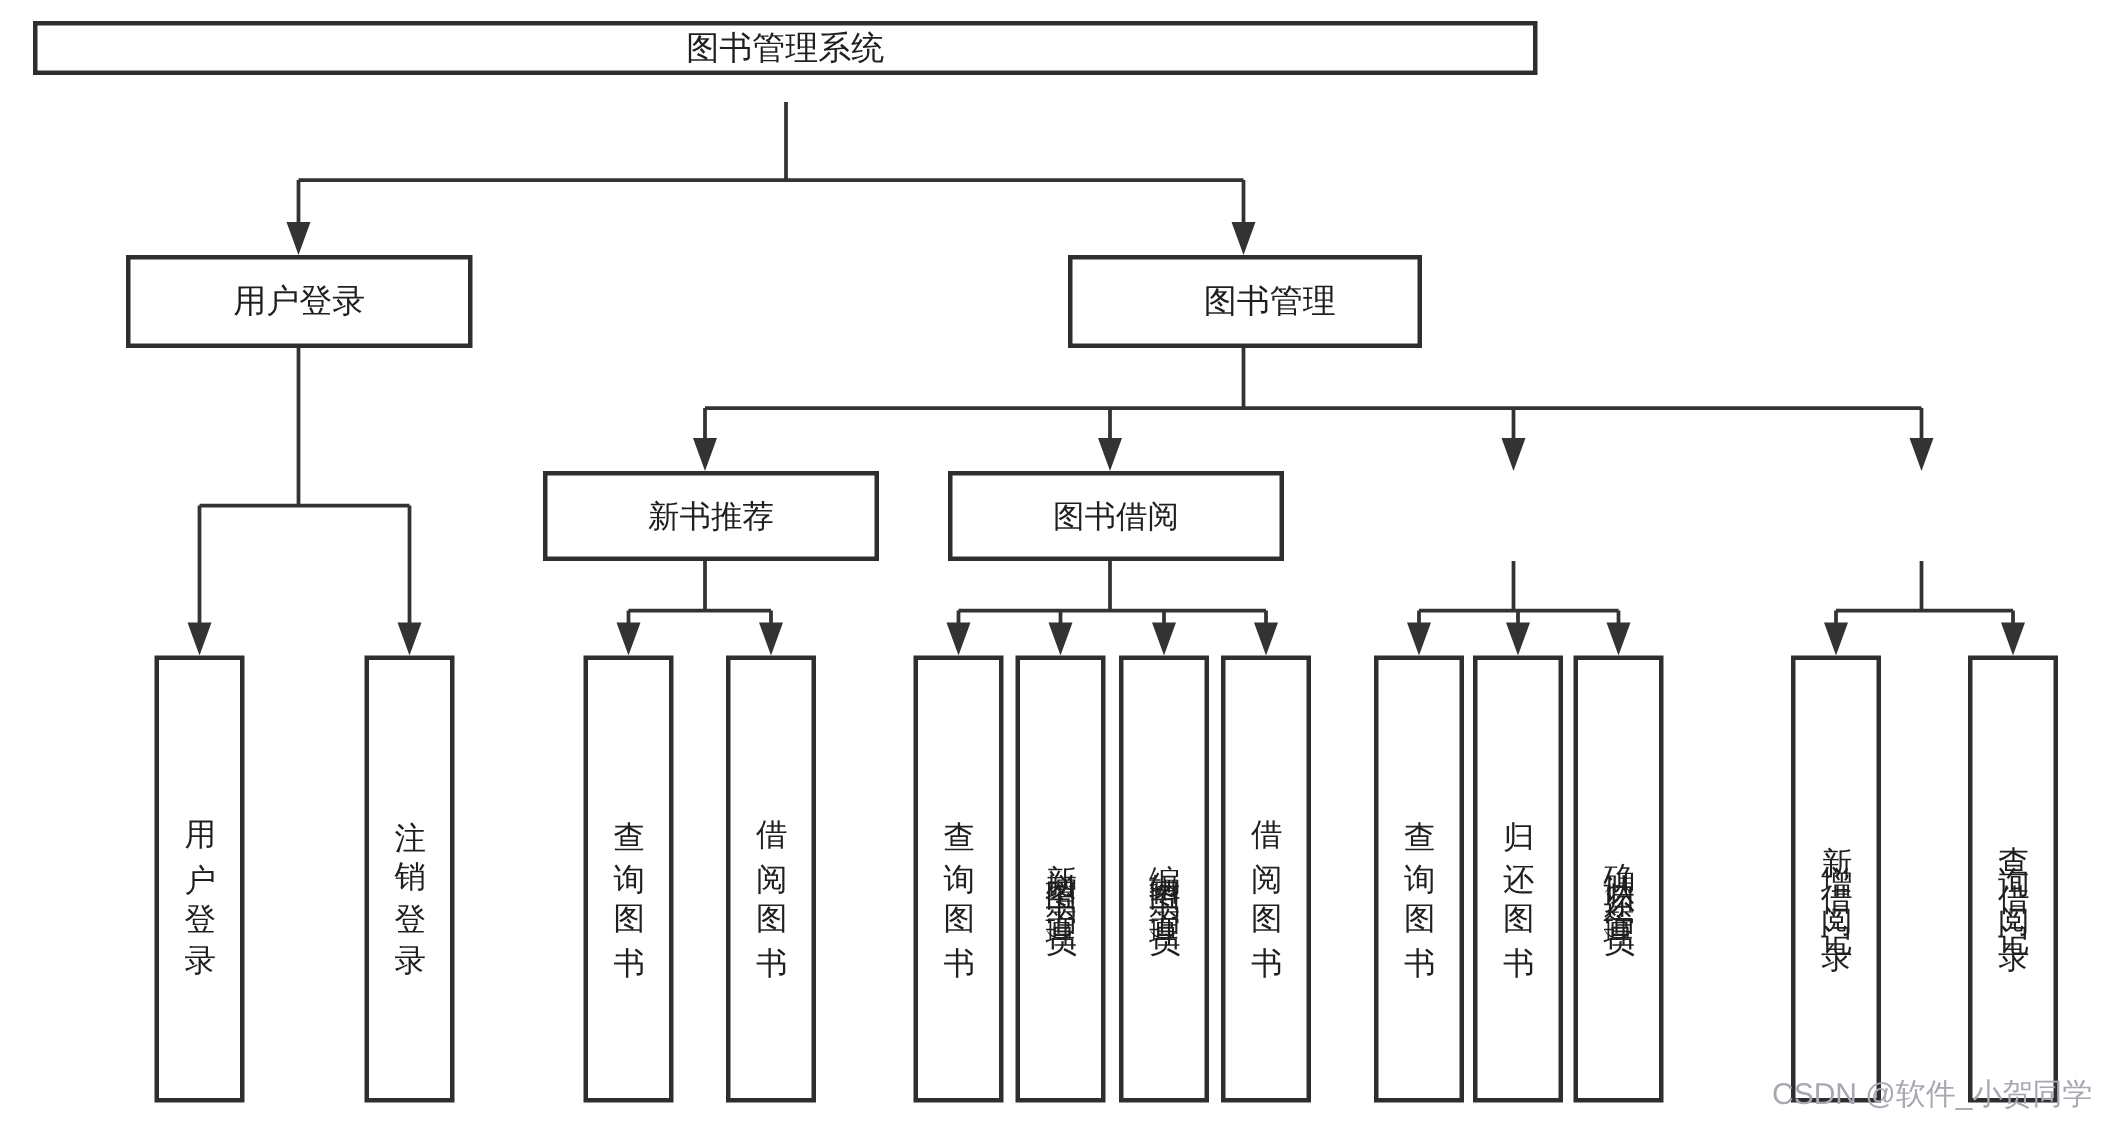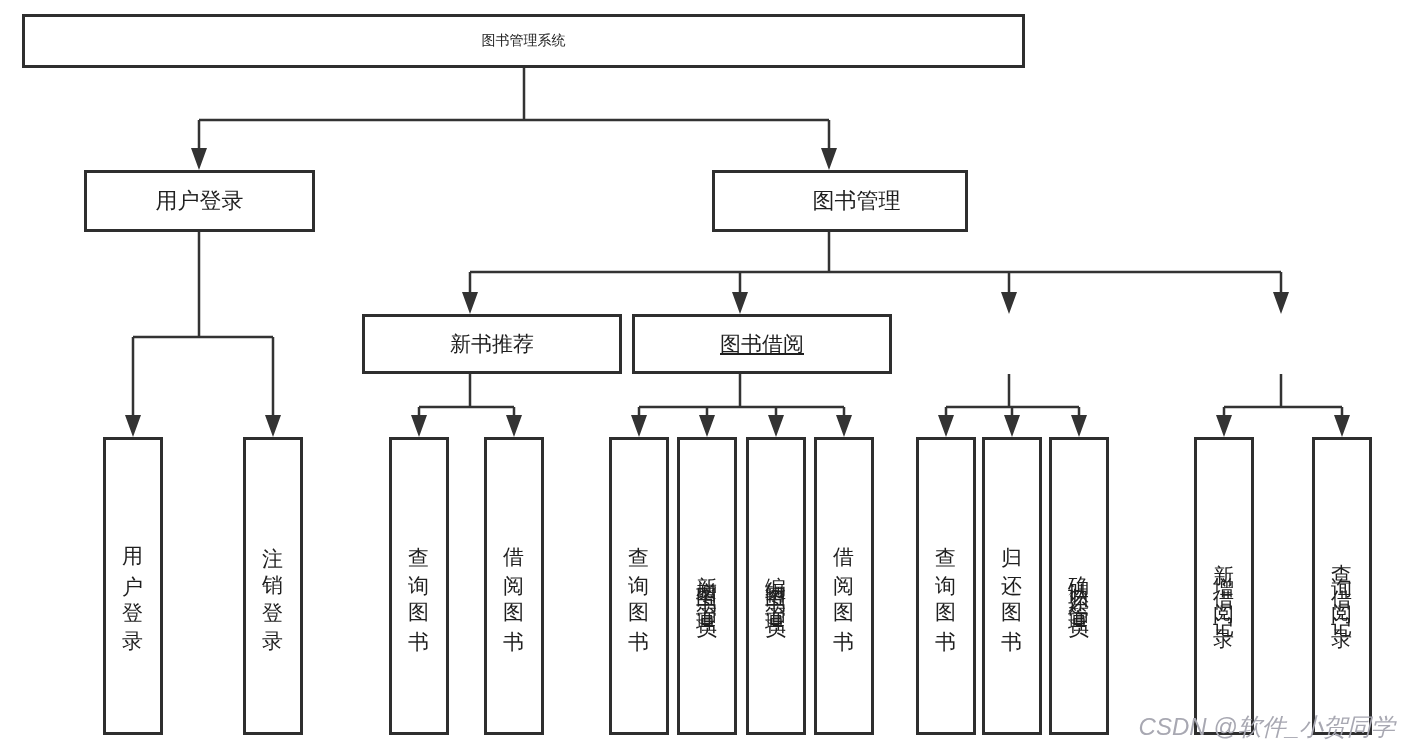--- a/index.html
+++ b/index.html
@@ -26,27 +26,27 @@
     position: absolute;
     box-sizing: border-box;
     background: #ffffff;
     border: 3px solid #2e2e2e;
     color: #1f1f1f;
     display: flex;
     align-items: center;
     justify-content: center;
     text-align: center;
   }
-  .node--root   { left: 22px;  top: 14px;  width: 1003px; height: 54px; font-size: 14px; }
+  .node--root   { left: 22px;  top: 14px;  width: 1003px; height: 36px; font-size: 22px; }
   .node--l2     { top: 170px; width: 231px; height: 62px; font-size: 22px; }
   .node--l2-a   { left: 84px;  }
-  .node--l2-b   { left: 712px; width: 256px; padding-left: 33px; }
-  .node--l3     { top: 314px; width: 260px; height: 60px; font-size: 21px; }
+  .node--l2-b   { left: 712px; width: 236px; padding-left: 33px; }
+  .node--l3     { top: 314px; width: 224px; height: 60px; font-size: 21px; }
   .node--l3-a   { left: 362px;  }
-  .node--l3-b   { left: 632px; text-decoration: underline;  }
+  .node--l3-b   { left: 632px;  }
   .node--l3-c   { left: 901px;  }
   .node--l3-d   { left: 1173px; }
   .leaf {
     position: absolute;
     box-sizing: border-box;
     top: 437px;
     width: 60px;
     height: 298px;
     background: #ffffff;
     border: 3px solid #2e2e2e;
@@ -72,24 +72,23 @@
   .leaf-8  { left: 814px;  }
   .leaf-9  { left: 916px;  }
   .leaf-10 { left: 982px;  }
   .leaf-11 { left: 1049px; }
   .leaf-12 { left: 1194px; }
   .leaf-13 { left: 1312px; }
   .watermark {
     position: absolute;
     right: 10px;
     bottom: 4px;
-    font-size: 24px;
+    font-size: 20px;
     color: #a8a8b2;
     white-space: nowrap;
-    font-style: italic;
   }
 </style>
 </head>
 <body>
 
 <div class="stage">
 
   <svg class="connectors" viewBox="0 0 1405 747" xmlns="http://www.w3.org/2000/svg">
     <path fill="none" stroke="#333333" stroke-width="2.5" d="M524 68 V120 M199 120 H829 M199 120 V152 M829 120 V152
              M199 232 V337 M133 337 H273 M133 337 V419 M273 337 V419

